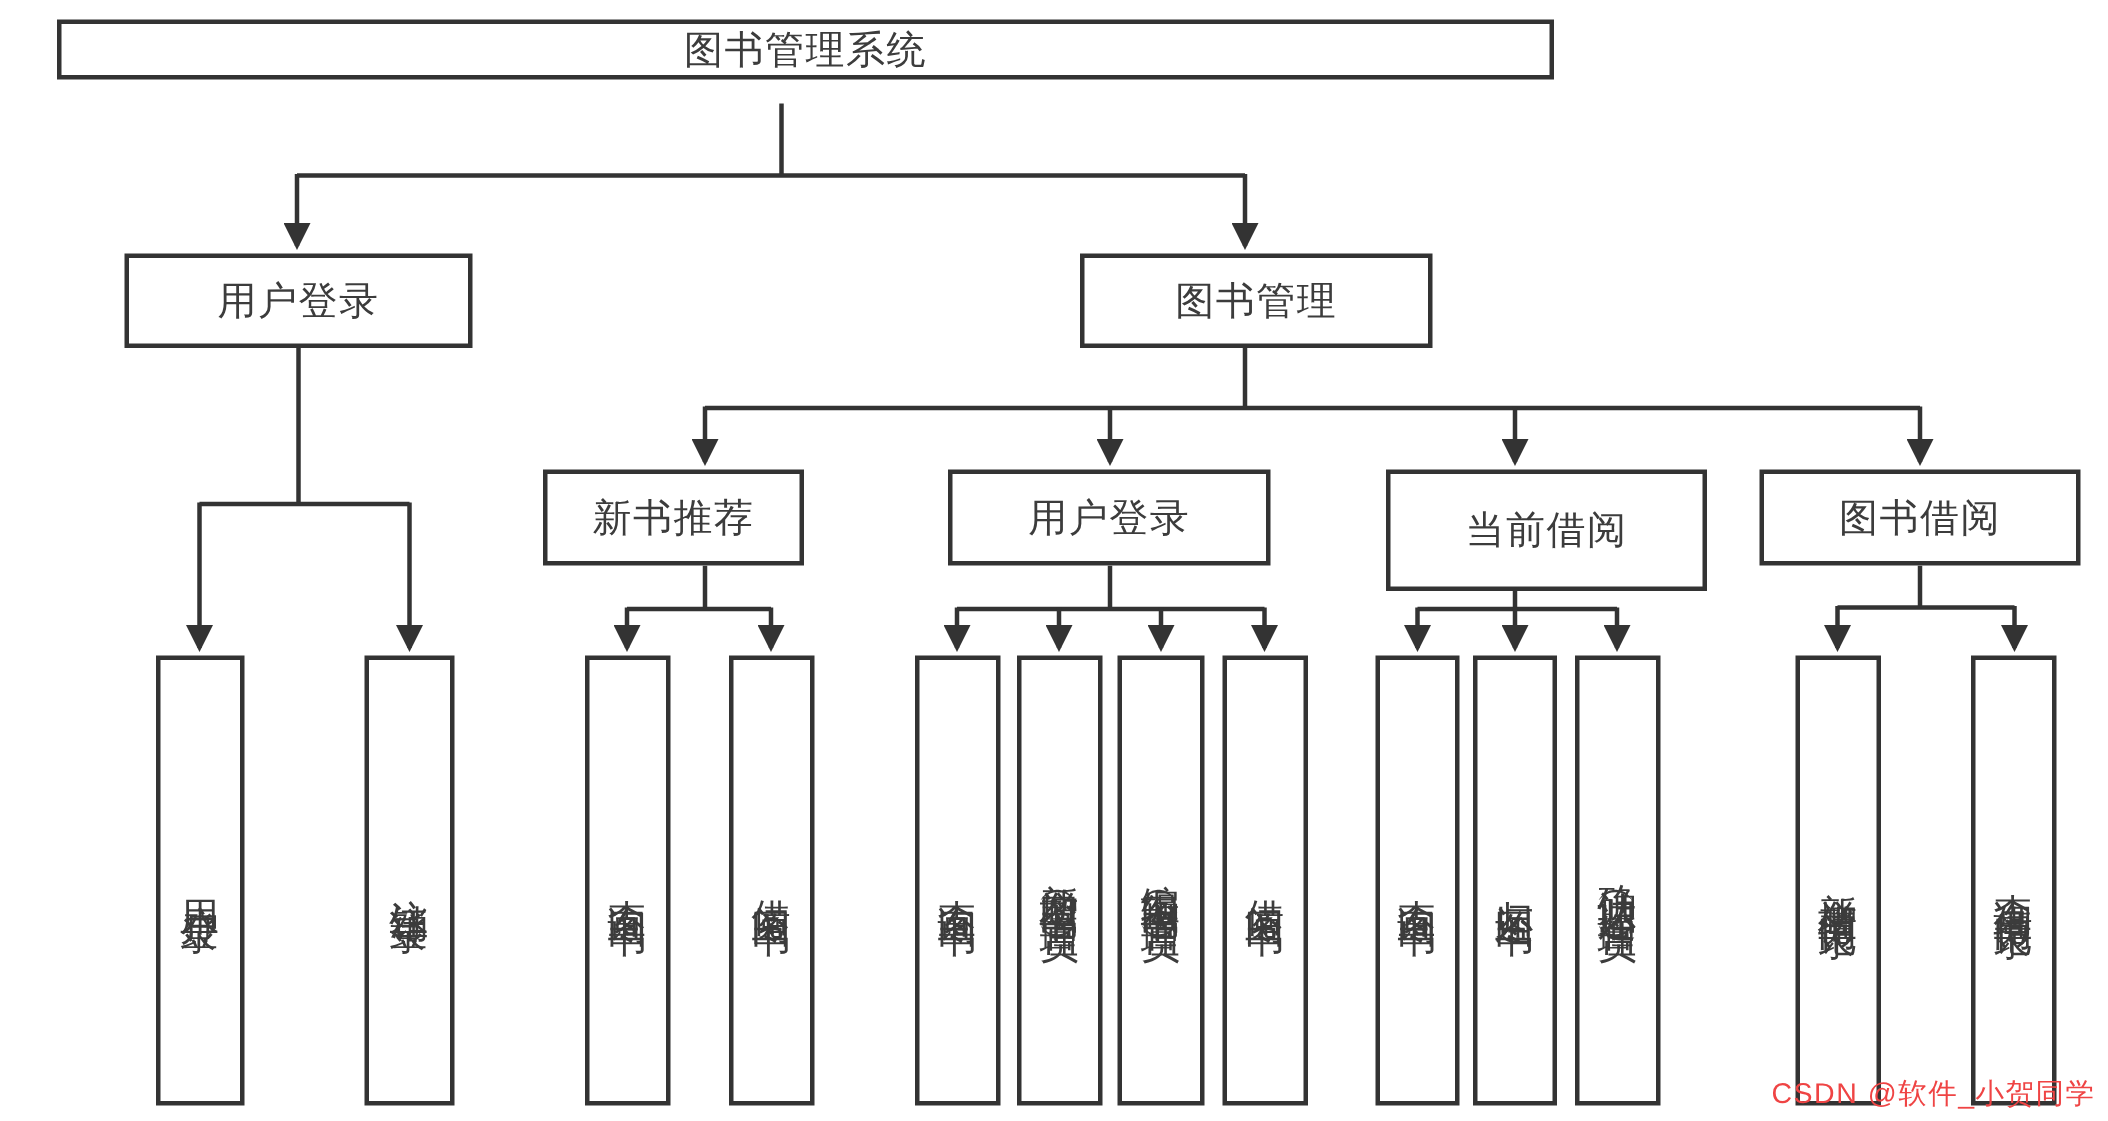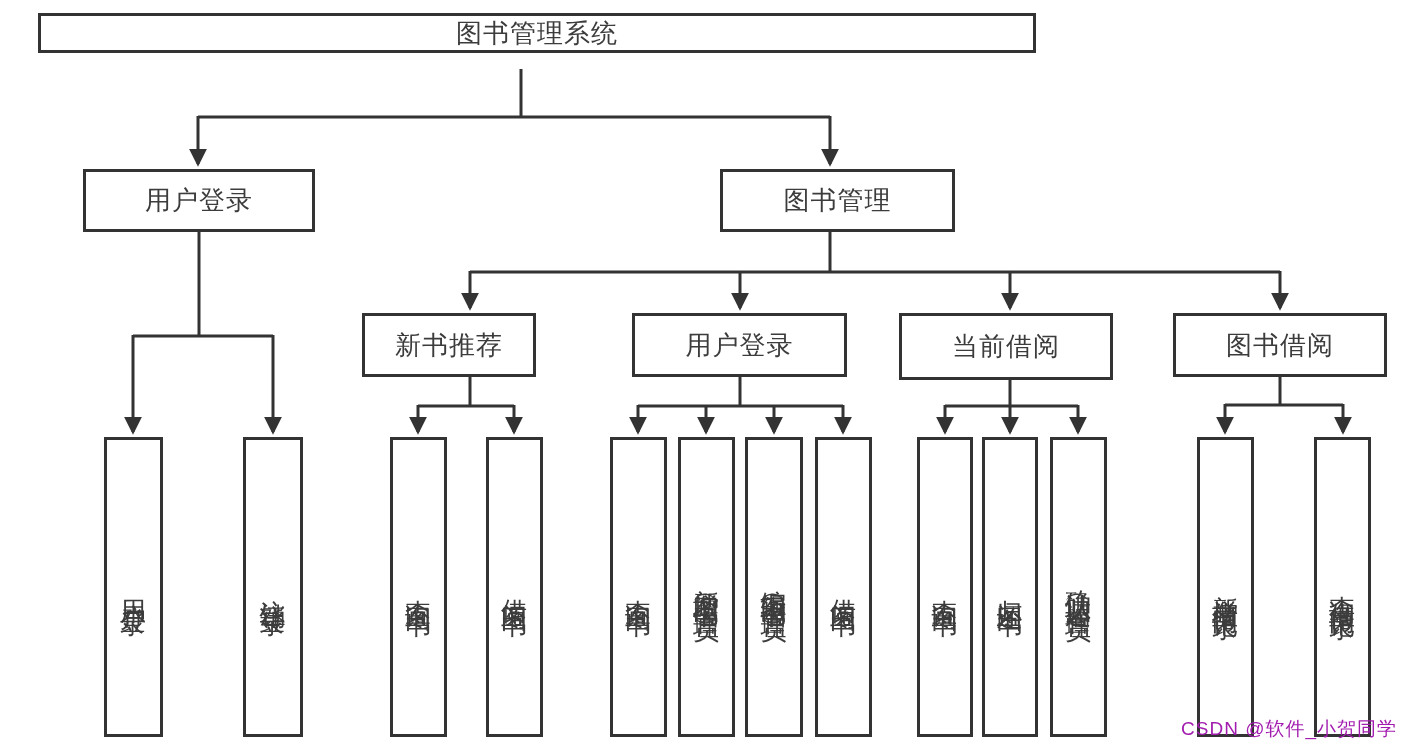--- a/index.html
+++ b/index.html
@@ -14,21 +14,21 @@
     display:flex;align-items:center;justify-content:center;z-index:2;
     font-size:26px;letter-spacing:1px;color:#3c3c3c;
   }
   .leaf{z-index:2;}
   .leaf .vtxt{
     writing-mode:vertical-rl;text-orientation:mixed;letter-spacing:4px;
     font-size:26px;line-height:1;white-space:nowrap;
   }
   .watermark{
     position:absolute;right:8px;bottom:5px;z-index:3;
-    font-size:19px;color:#a21caf;letter-spacing:1px;white-space:nowrap;
+    font-size:19px;color:#ef4444;letter-spacing:1px;white-space:nowrap;
   }
 </style>
 </head>
 <body>
 
 <div class="stage">
 
   <svg class="connectors" viewBox="0 0 1405 747" xmlns="http://www.w3.org/2000/svg">
     <defs>
       <marker id="arw" viewBox="0 0 10 10" refX="8.5" refY="5" markerWidth="6" markerHeight="6" orient="auto">
@@ -91,21 +91,21 @@
     </g>
   </svg>
 
   <div class="node" style="left:38px;top:13px;width:998px;height:40px">图书管理系统</div>
 
   <div class="node" style="left:83px;top:169px;width:232px;height:63px">用户登录</div>
   <div class="node" style="left:720px;top:169px;width:235px;height:63px">图书管理</div>
 
   <div class="node" style="left:362px;top:313px;width:174px;height:64px">新书推荐</div>
   <div class="node" style="left:632px;top:313px;width:215px;height:64px">用户登录</div>
-  <div class="node" style="left:899px;top:313px;width:214px;height:67px">当前借阅</div>
+  <div class="node" style="left:924px;top:313px;width:214px;height:81px">当前借阅</div>
   <div class="node" style="left:1173px;top:313px;width:214px;height:64px">图书借阅</div>
 
   <div class="node leaf" style="left:104px;top:437px;width:59px;height:300px">
     <span class="vtxt">用户登录</span>
   </div>
   <div class="node leaf" style="left:243px;top:437px;width:60px;height:300px">
     <span class="vtxt">注销登录</span>
   </div>
 
   <div class="node leaf" style="left:390px;top:437px;width:57px;height:300px">

